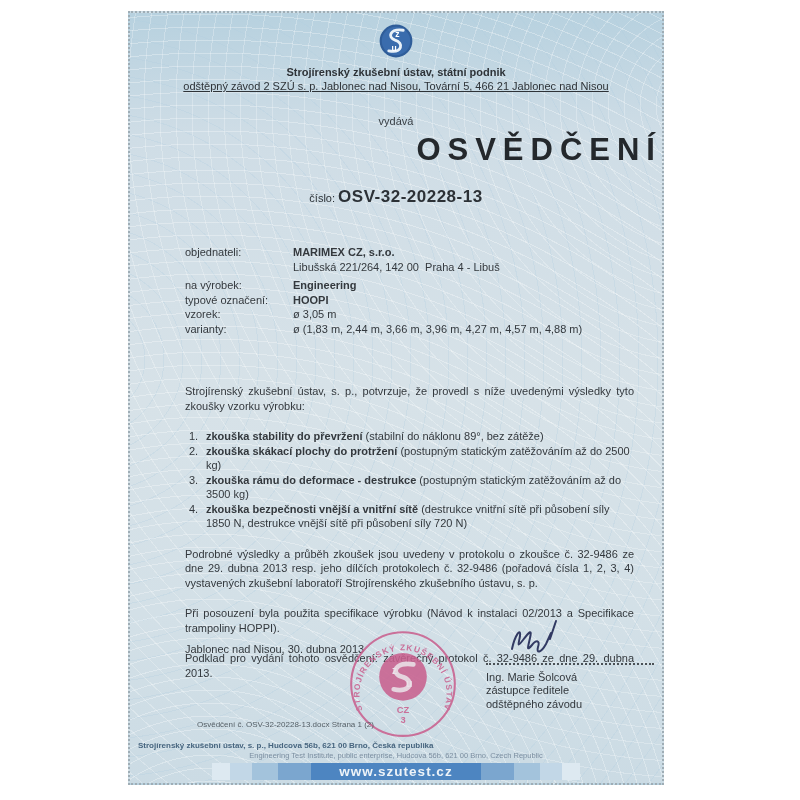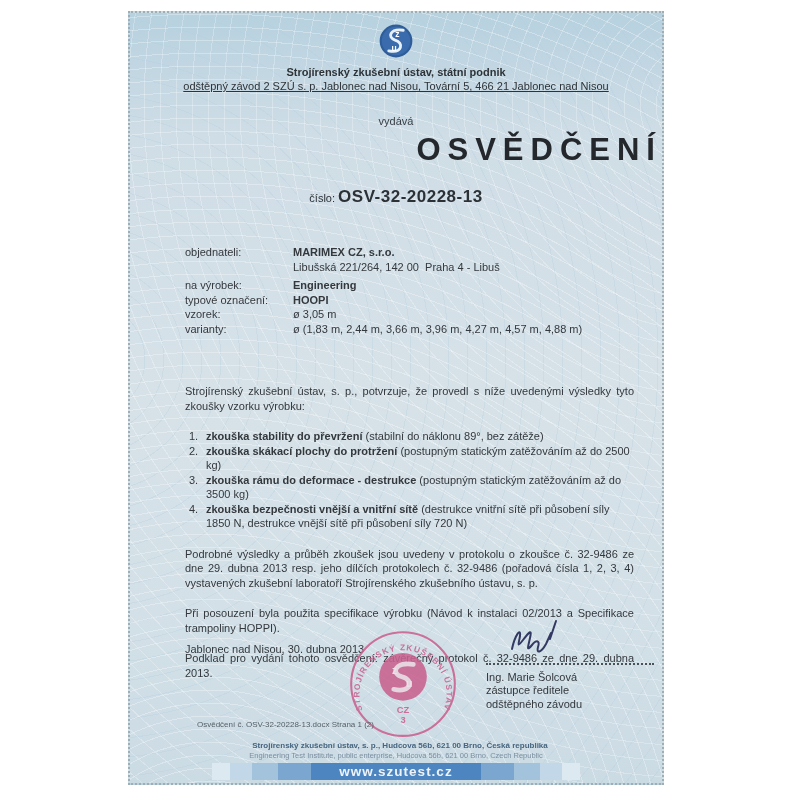--- a/index.html
+++ b/index.html
@@ -42,21 +42,21 @@
   .test-row .t{flex:1;}
   .para{margin-top:16px;text-align:justify;}
   .place-date{position:absolute;left:55px;top:630px;font-size:11px;}
   .stamp{position:absolute;left:216px;top:612px;width:114px;height:114px;opacity:.88;}
   .sig-block{position:absolute;left:356px;top:600px;width:180px;}
   .sig-scribble{display:block;margin-left:18px;width:70px;height:48px;}
   .sig-dots{border-bottom:2px dotted #4a5156;width:168px;height:0;margin-top:2px;}
   .sig-name{font-size:11px;margin-top:6px;}
   .sig-role{font-size:11px;line-height:14px;}
   .doc-ref{position:absolute;left:55px;top:707px;font-size:8px;color:#555f66;margin-left:12px;}
-  .foot1{position:absolute;left:8px;right:0;top:728px;text-align:center;
+  .foot1{position:absolute;left:8px;right:0;top:728px;
     font-size:8px;font-weight:bold;color:#47657f;}
   .foot2{position:absolute;left:0;right:0;top:738px;text-align:center;
     font-size:7.5px;color:#7b8ea0;}
   .webbar{position:absolute;left:82px;right:82px;top:750px;height:17px;
     display:flex;align-items:center;justify-content:center;
     background:linear-gradient(to right,
       #dde9f1 0 5%, #c2d7e7 5% 11%, #a3c3dc 11% 18%, #7ba6cf 18% 27%,
       #4d85c1 27% 73%, #7ba6cf 73% 82%, #a3c3dc 82% 89%, #c2d7e7 89% 95%, #dde9f1 95% 100%);
     color:#edf3f8;font-size:13.5px;font-weight:bold;letter-spacing:1px;}
 </style>

